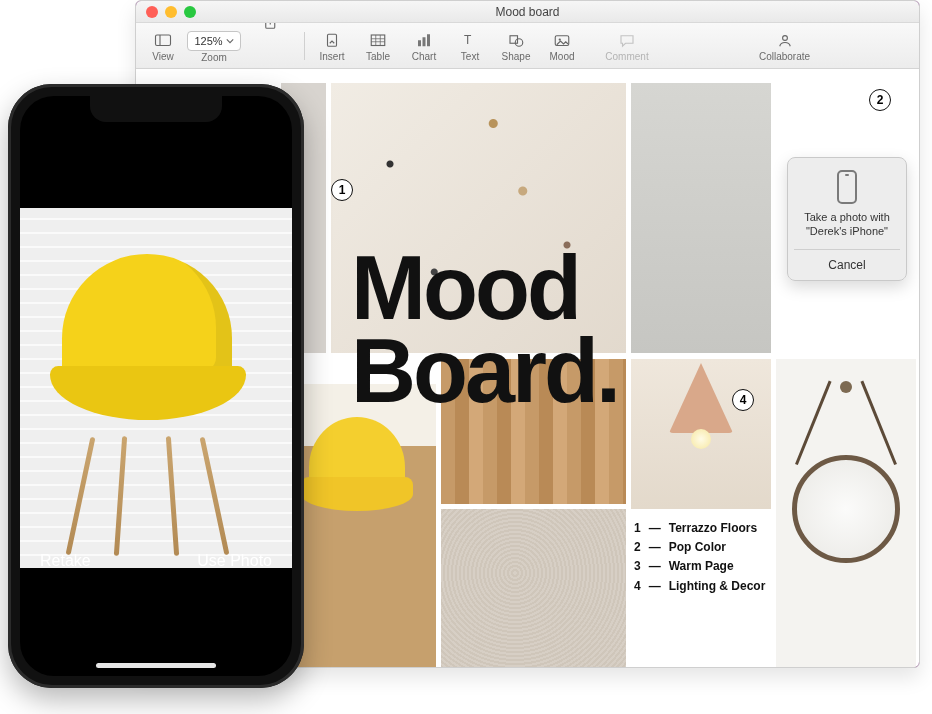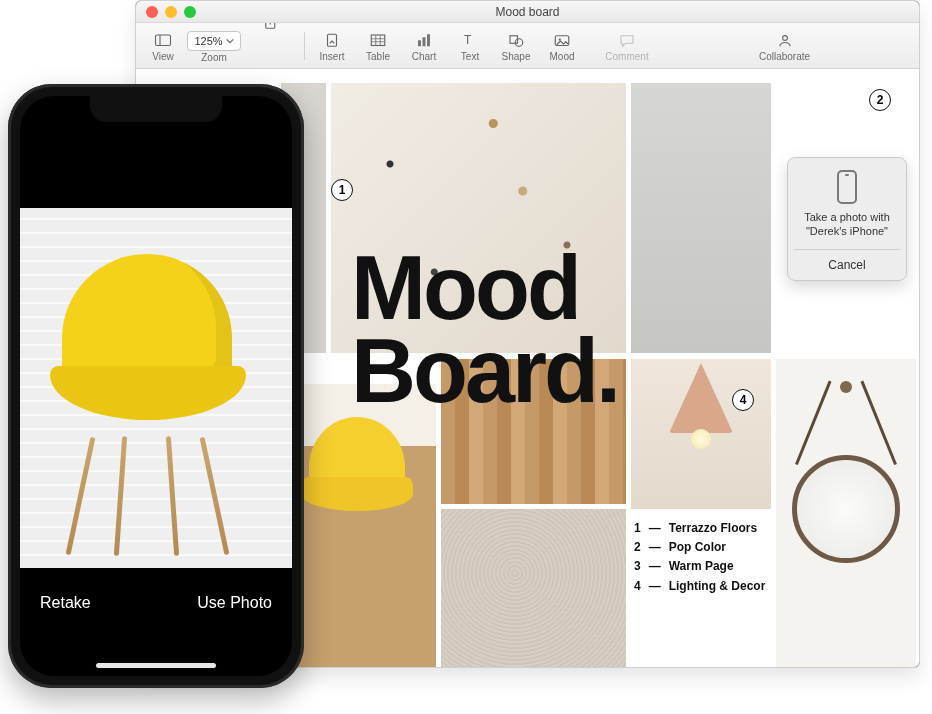--- a/index.html
+++ b/index.html
@@ -199,21 +199,21 @@
   }
   .leg{position:absolute; bottom:12px; width:5px; height:120px;
     background:linear-gradient(#caa56f,#b28a54); border-radius:3px;}
   .leg.l1{left:58px; transform:rotate(12deg);}
   .leg.l2{left:98px; transform:rotate(4deg);}
   .leg.l3{left:150px; transform:rotate(-4deg);}
   .leg.l4{left:192px; transform:rotate(-12deg);}
 
   .cam-footer{
     position:absolute; left:0; right:0; bottom:0; height:124px;
-    display:flex; align-items:center; justify-content:space-between;
+    display:flex; align-items:flex-start; justify-content:space-between;
     padding:0 20px 22px 20px;
   }
   .cam-btn{ color:#fff; font-size:16px; font-weight:400; }
   .home-ind{position:absolute; bottom:8px; left:50%; transform:translateX(-50%);
     width:120px; height:5px; background:#fff; border-radius:3px; opacity:.9;}
 
   svg{display:block;}
 </style>
 </head>
 <body>

